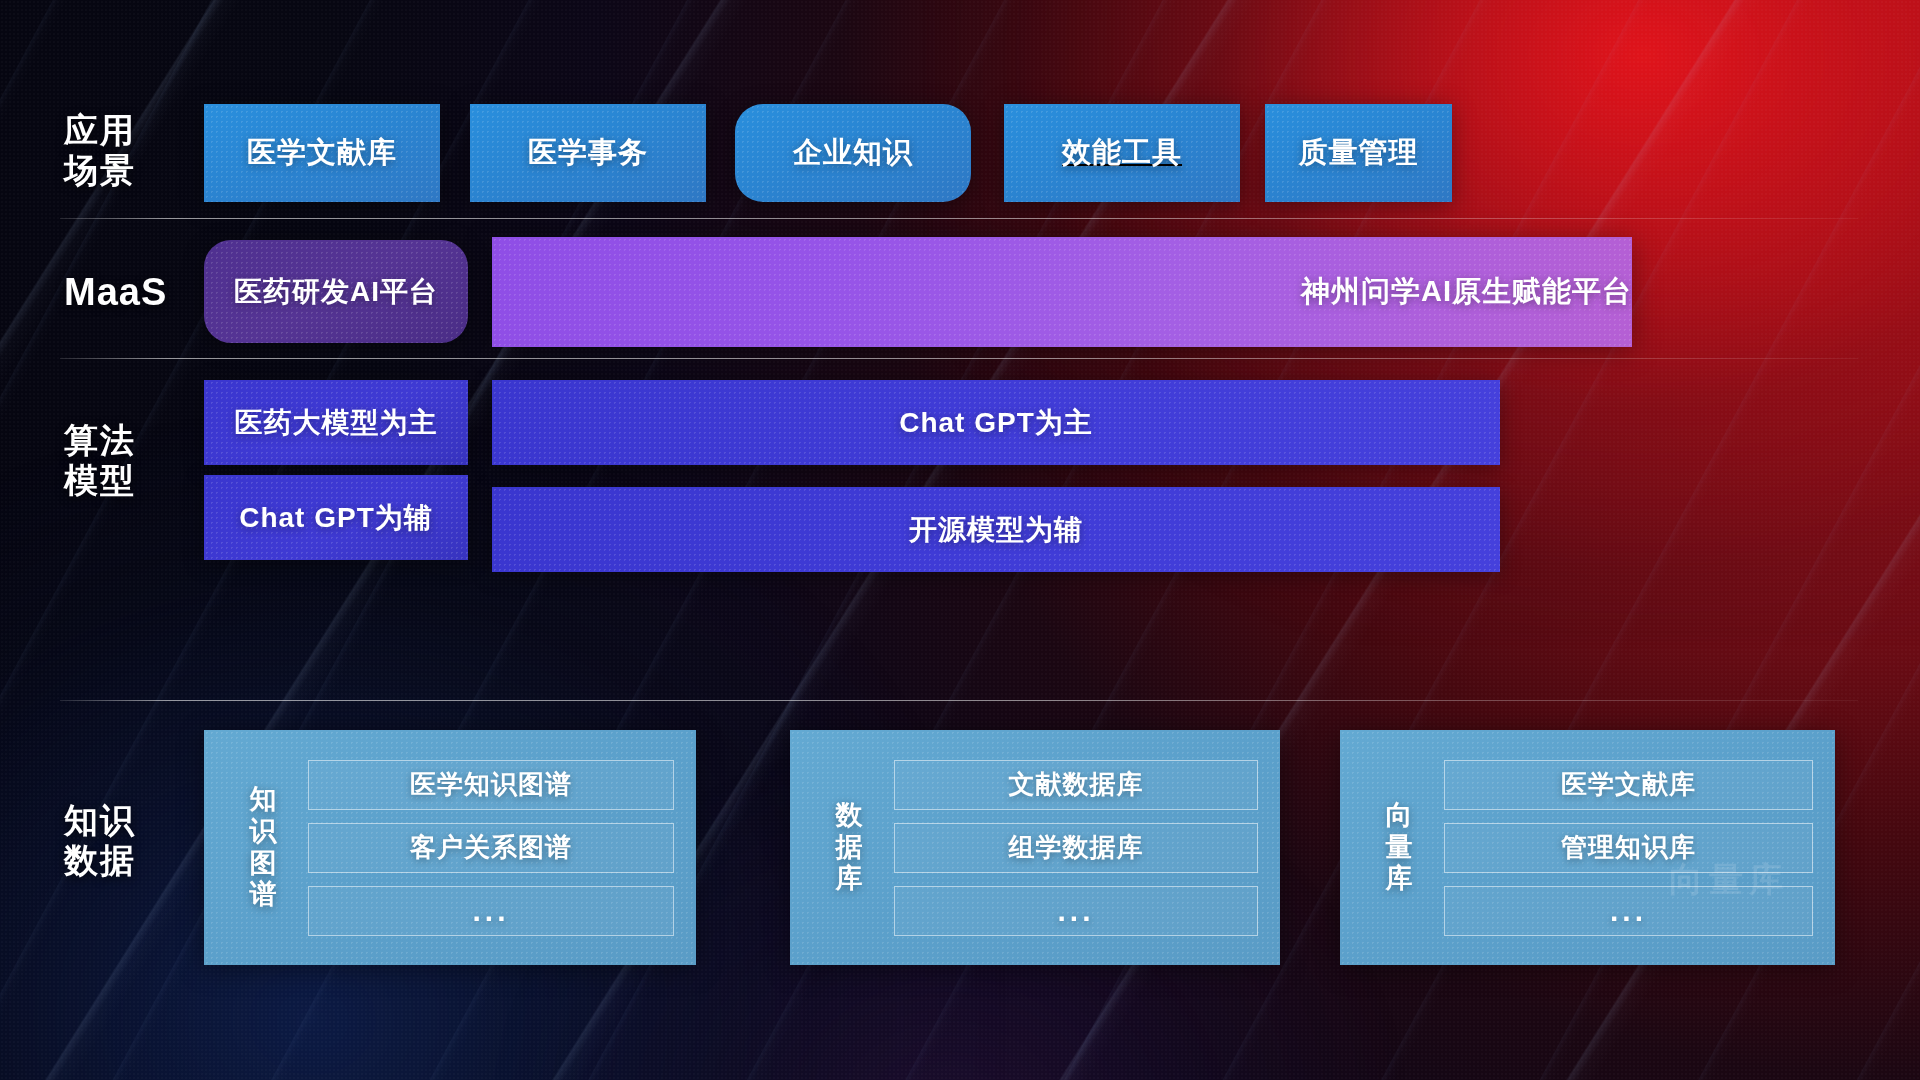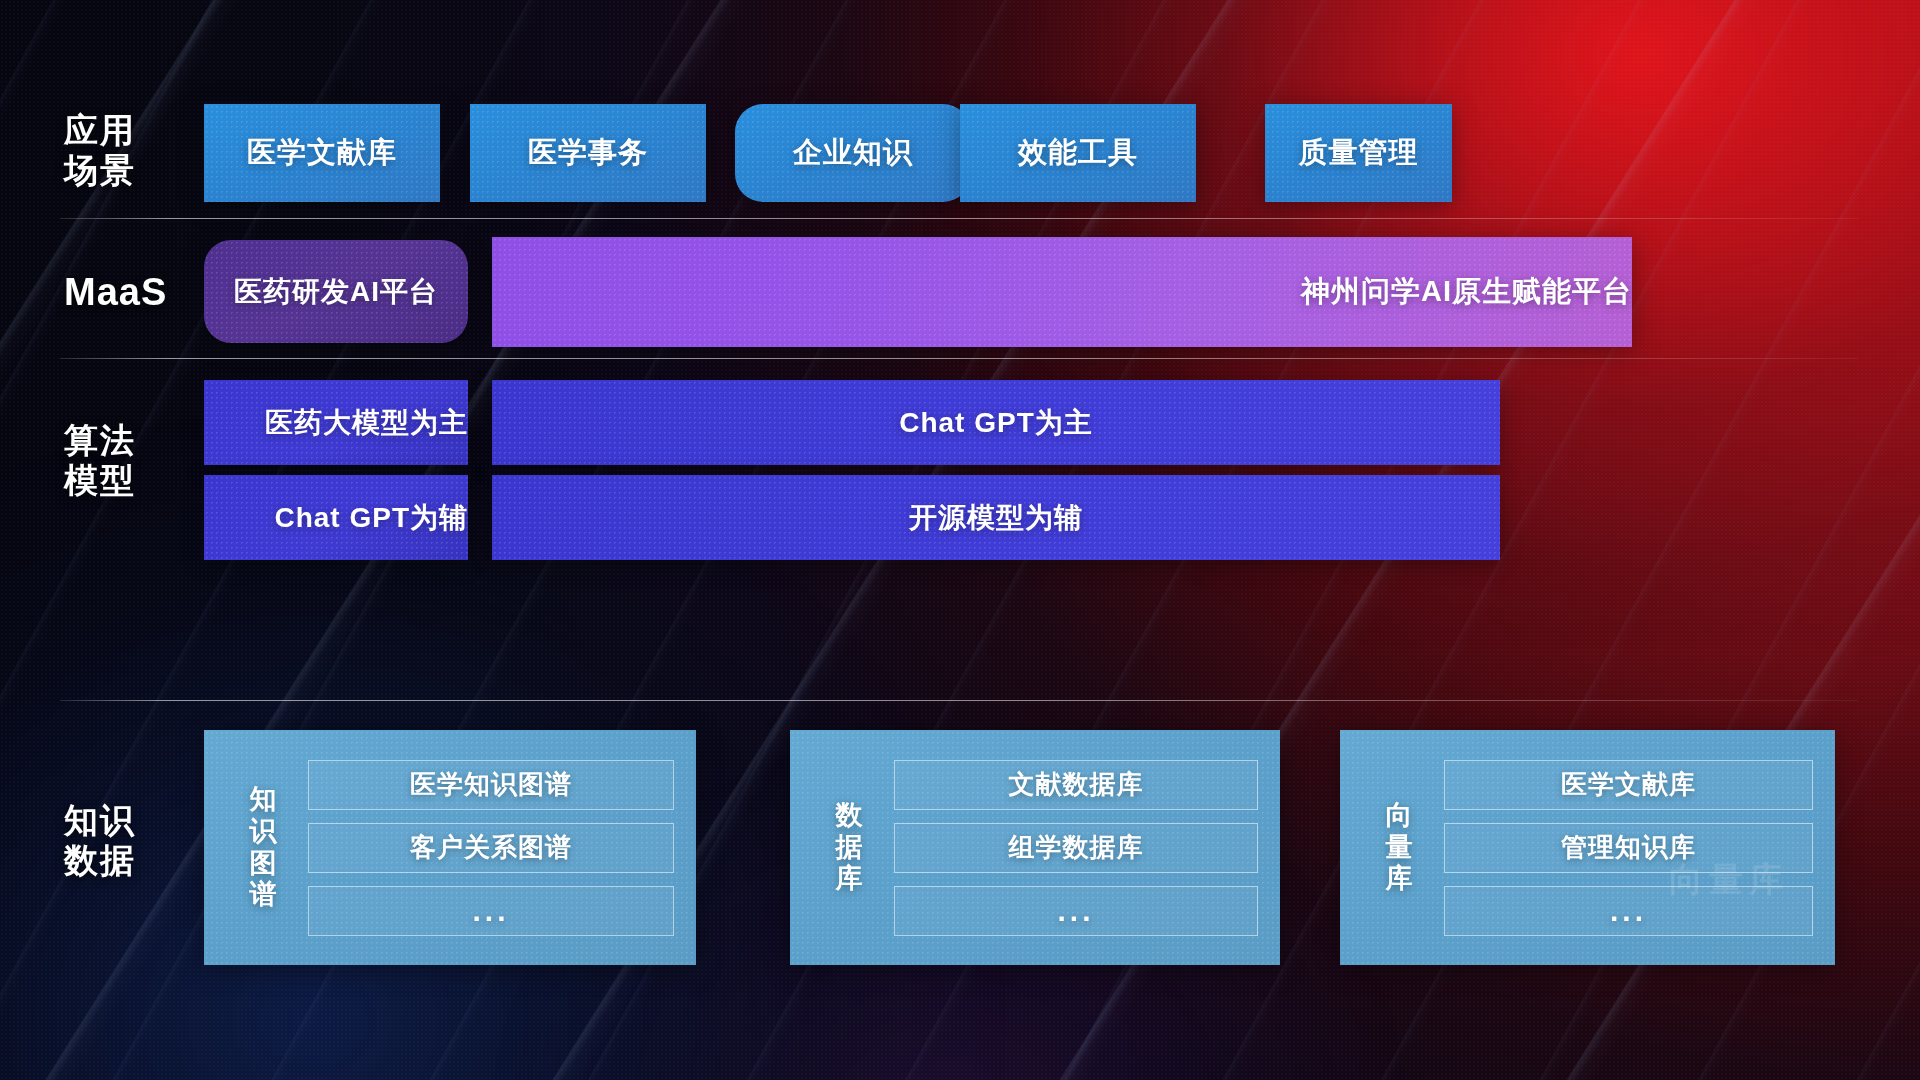--- a/index.html
+++ b/index.html
@@ -97,21 +97,21 @@
     position:absolute;top:237px;left:492px;width:1140px;height:110px;
     background:linear-gradient(100deg,#8f4ee6 0%,#9654e8 30%,#a45fe4 60%,#b55fd4 100%);
     display:flex;align-items:center;justify-content:flex-end;overflow:hidden;
     box-shadow:0 4px 26px rgba(0,0,0,.35);
   }
   .maas-right .boxtxt{font-size:29px;letter-spacing:1px;}
   
   .algo-left{
     position:absolute;left:204px;width:264px;height:85px;
     background:linear-gradient(150deg,#3a36cf 0%,#3f3ad3 55%,#3733bf 100%);
-    display:flex;align-items:center;justify-content:flex-end;overflow:hidden;
+    display:flex;align-items:center;justify-content:center;overflow:hidden;
     box-shadow:0 4px 20px rgba(0,0,0,.32);
   }
   .algo-left .boxtxt{font-size:28px;letter-spacing:1px;}
   .algo-right{
     position:absolute;left:492px;width:1008px;height:85px;
     background:linear-gradient(100deg,#3a36cf 0%,#3f3bd6 45%,#4540dc 100%);
     display:flex;align-items:center;justify-content:center;overflow:hidden;
     box-shadow:0 4px 20px rgba(0,0,0,.32);
   }
   .algo-right .boxtxt{font-size:28px;letter-spacing:1px;}
@@ -167,21 +167,21 @@
     <span class="boxtxt">医学文献库</span>
   </div>
   <div class="app-box" style="left:470px;width:236px;">
     <div class="dotgrid"></div>
     <span class="boxtxt">医学事务</span>
   </div>
   <div class="app-box" style="left:735px;width:236px;border-radius:28px;">
     <div class="dotgrid"></div>
     <span class="boxtxt">企业知识</span>
   </div>
-  <div class="app-box" style="left:960px;width:236px;">
+  <div class="app-box" style="left:1004px;width:236px;text-decoration:underline;">
     <div class="dotgrid"></div>
     <span class="boxtxt">效能工具</span>
   </div>
   <div class="app-box" style="left:1265px;width:187px;">
     <div class="dotgrid"></div>
     <span class="boxtxt">质量管理</span>
   </div>
 
   <div class="divider" style="top:218px;"></div>
 
@@ -211,21 +211,21 @@
   </div>
   <div class="algo-right" style="top:380px;">
     <div class="dotgrid"></div>
     <span class="boxtxt">Chat GPT为主</span>
   </div>
 
   <div class="algo-left" style="top:475px;">
     <div class="dotgrid"></div>
     <span class="boxtxt">Chat GPT为辅</span>
   </div>
-  <div class="algo-right" style="top:475px;">
+  <div class="algo-right" style="top:487px;">
     <div class="dotgrid"></div>
     <span class="boxtxt">开源模型为辅</span>
   </div>
 
   <div class="divider" style="top:700px;"></div>
 
   <div class="rowlabel cn" style="top:800px;">
     <div style="white-space:pre-line;">知识
 数据</div>
   </div>

